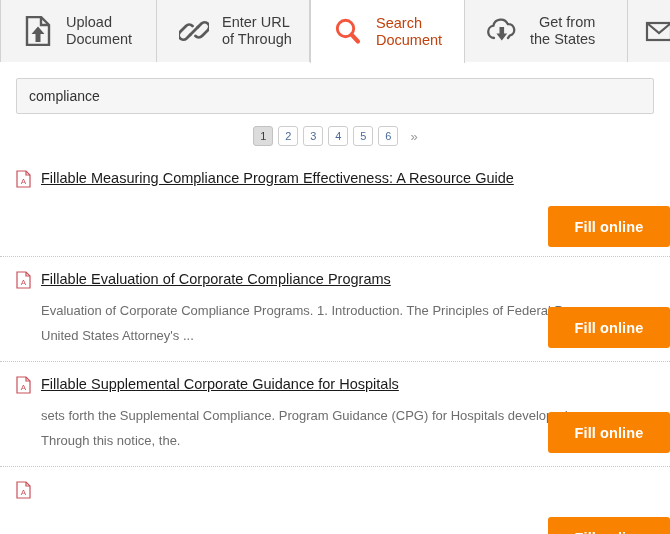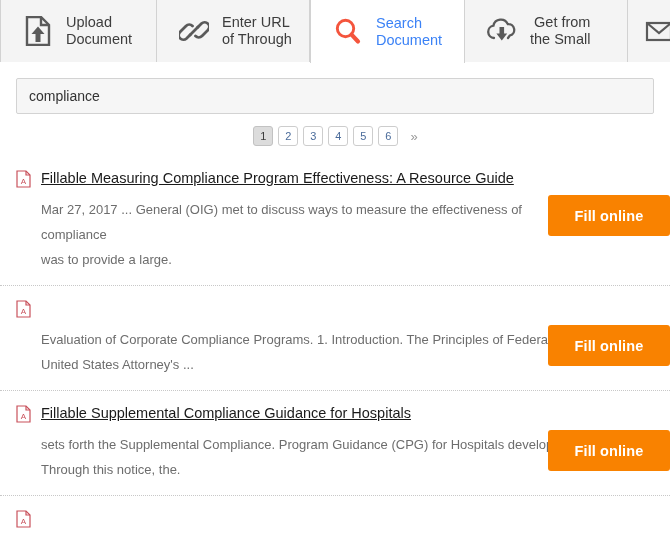--- a/index.html
+++ b/index.html
@@ -60,21 +60,21 @@
     align-items: center;
     justify-content: center;
   }
   .tab-label {
     font-size: 14.5px;
     line-height: 17px;
     color: #3d3d3d;
     white-space: nowrap;
     padding-right: 22px;
   }
-  .tab.active .tab-label { color: #3b82f6; }
+  .tab.active .tab-label { color: #c2410c; }
 
   .tab-w-upload   { width: 157px; }
   .tab-w-url      { width: 153px; }
   .tab-w-search   { width: 155px; }
   .tab-w-cloud    { width: 163px; text-align: right; }
   .tab-w-mail     { width: 60px; padding-left: 14px; overflow: hidden; }
 
   
   .search-wrap {
     padding: 16px 16px 0 16px;
@@ -168,21 +168,21 @@
     line-height: 25px;
     color: #6d6d6d;
     width: 545px;
     white-space: pre-wrap;
     overflow: hidden;
   }
 
   .fill-btn {
     position: absolute;
     right: 0px;
-    top: 39px;
+    top: 50px;
     width: 122px;
     height: 41px;
     background: #f98200;
     border: none;
     border-radius: 3px;
     color: #ffffff;
     font-family: "Liberation Sans", sans-serif;
     font-size: 14.5px;
     font-weight: bold;
     cursor: pointer;
@@ -230,21 +230,21 @@
   </div>
 
   <div class="tab tab-w-cloud">
     <span class="tab-icon">
       <svg width="34" height="28" viewBox="0 0 34 28">
         <path d="M9 21 a6.2 6.2 0 0 1 -0.6 -12.3 a7.6 7.6 0 0 1 14.4 -1.6 a5.8 5.8 0 0 1 2 11.4 L23 21" fill="none" stroke="#5a5a5a" stroke-width="2.3" stroke-linecap="round"></path>
         <path d="M16.8 10 v9" stroke="#5a5a5a" stroke-width="4.6"></path>
         <path d="M11.4 16.6 L16.8 23.6 L22.2 16.6 z" fill="#5a5a5a"></path>
       </svg>
     </span>
-    <span class="tab-label"><span>Get from</span><br><span>the Small</span></span>
+    <span class="tab-label"><span>Get from</span><br><span>the States</span></span>
   </div>
 
   <div class="tab tab-w-mail">
     <span class="tab-icon">
       <svg width="28" height="26" viewBox="0 0 28 26">
         <rect x="2" y="5" width="24" height="17" fill="none" stroke="#5a5a5a" stroke-width="2.2"></rect>
         <path d="M2 5 L14 15 L26 5" fill="none" stroke="#5a5a5a" stroke-width="2.2"></path>
       </svg>
     </span>
     <span class="tab-label"><span></span></span>
@@ -272,63 +272,62 @@
     <div class="result-head">
       <span class="pdf-icon">
         <svg width="15" height="18" viewBox="0 0 15 18">
           <path d="M1 1 h9 l4 4 v12 h-13 z" fill="#ffffff" stroke="#c9515b" stroke-width="1.2"></path>
           <path d="M10 1 v4 h4" fill="none" stroke="#c9515b" stroke-width="1.2"></path>
           <text x="7.5" y="14" font-size="8" font-family="Liberation Sans, sans-serif" fill="#c9515b" text-anchor="middle">A</text>
         </svg>
       </span>
       <span class="result-title">Fillable Measuring Compliance Program Effectiveness: A Resource Guide</span>
     </div>
-    <div class="result-snippet">Mar 27, 2017 ... General (OIG) met to discuss ways to measure the effectiveness of compliance
-was to provide a large.</div>
+    <button class="fill-btn">Fill online</button>
+  </div>
+
+  <div class="result">
+    <div class="result-head">
+      <span class="pdf-icon">
+        <svg width="15" height="18" viewBox="0 0 15 18">
+          <path d="M1 1 h9 l4 4 v12 h-13 z" fill="#ffffff" stroke="#c9515b" stroke-width="1.2"></path>
+          <path d="M10 1 v4 h4" fill="none" stroke="#c9515b" stroke-width="1.2"></path>
+          <text x="7.5" y="14" font-size="8" font-family="Liberation Sans, sans-serif" fill="#c9515b" text-anchor="middle">A</text>
+        </svg>
+      </span>
+      <span class="result-title">Fillable Evaluation of Corporate Compliance Programs</span>
+    </div>
+    <div class="result-snippet">Evaluation of Corporate Compliance Programs. 1. Introduction. The Principles of Federal Pro
+United States Attorney's ...</div>
+    <button class="fill-btn">Fill online</button>
+  </div>
+
+  <div class="result">
+    <div class="result-head">
+      <span class="pdf-icon">
+        <svg width="15" height="18" viewBox="0 0 15 18">
+          <path d="M1 1 h9 l4 4 v12 h-13 z" fill="#ffffff" stroke="#c9515b" stroke-width="1.2"></path>
+          <path d="M10 1 v4 h4" fill="none" stroke="#c9515b" stroke-width="1.2"></path>
+          <text x="7.5" y="14" font-size="8" font-family="Liberation Sans, sans-serif" fill="#c9515b" text-anchor="middle">A</text>
+        </svg>
+      </span>
+      <span class="result-title">Fillable Supplemental Corporate Guidance for Hospitals</span>
+    </div>
+    <div class="result-snippet">sets forth the Supplemental Compliance. Program Guidance (CPG) for Hospitals developed
+Through this notice, the.</div>
     <button class="fill-btn">Fill online</button>
   </div>
 
   <div class="result">
     <div class="result-head">
       <span class="pdf-icon">
         <svg width="15" height="18" viewBox="0 0 15 18">
           <path d="M1 1 h9 l4 4 v12 h-13 z" fill="#ffffff" stroke="#c9515b" stroke-width="1.2"></path>
           <path d="M10 1 v4 h4" fill="none" stroke="#c9515b" stroke-width="1.2"></path>
           <text x="7.5" y="14" font-size="8" font-family="Liberation Sans, sans-serif" fill="#c9515b" text-anchor="middle">A</text>
         </svg>
       </span>
     </div>
-    <div class="result-snippet">Evaluation of Corporate Compliance Programs. 1. Introduction. The Principles of Federal Pro
-United States Attorney's ...</div>
+
     <button class="fill-btn">Fill online</button>
   </div>
 
-  <div class="result">
-    <div class="result-head">
-      <span class="pdf-icon">
-        <svg width="15" height="18" viewBox="0 0 15 18">
-          <path d="M1 1 h9 l4 4 v12 h-13 z" fill="#ffffff" stroke="#c9515b" stroke-width="1.2"></path>
-          <path d="M10 1 v4 h4" fill="none" stroke="#c9515b" stroke-width="1.2"></path>
-          <text x="7.5" y="14" font-size="8" font-family="Liberation Sans, sans-serif" fill="#c9515b" text-anchor="middle">A</text>
-        </svg>
-      </span>
-      <span class="result-title">Fillable Supplemental Compliance Guidance for Hospitals</span>
-    </div>
-    <div class="result-snippet">sets forth the Supplemental Compliance. Program Guidance (CPG) for Hospitals developed
-Through this notice, the.</div>
-    <button class="fill-btn">Fill online</button>
-  </div>
-
-  <div class="result">
-    <div class="result-head">
-      <span class="pdf-icon">
-        <svg width="15" height="18" viewBox="0 0 15 18">
-          <path d="M1 1 h9 l4 4 v12 h-13 z" fill="#ffffff" stroke="#c9515b" stroke-width="1.2"></path>
-          <path d="M10 1 v4 h4" fill="none" stroke="#c9515b" stroke-width="1.2"></path>
-          <text x="7.5" y="14" font-size="8" font-family="Liberation Sans, sans-serif" fill="#c9515b" text-anchor="middle">A</text>
-        </svg>
-      </span>
-    </div>
-
-    <button class="fill-btn">Fill online</button>
-  </div>
-
 </div>
 
 </body></html>

